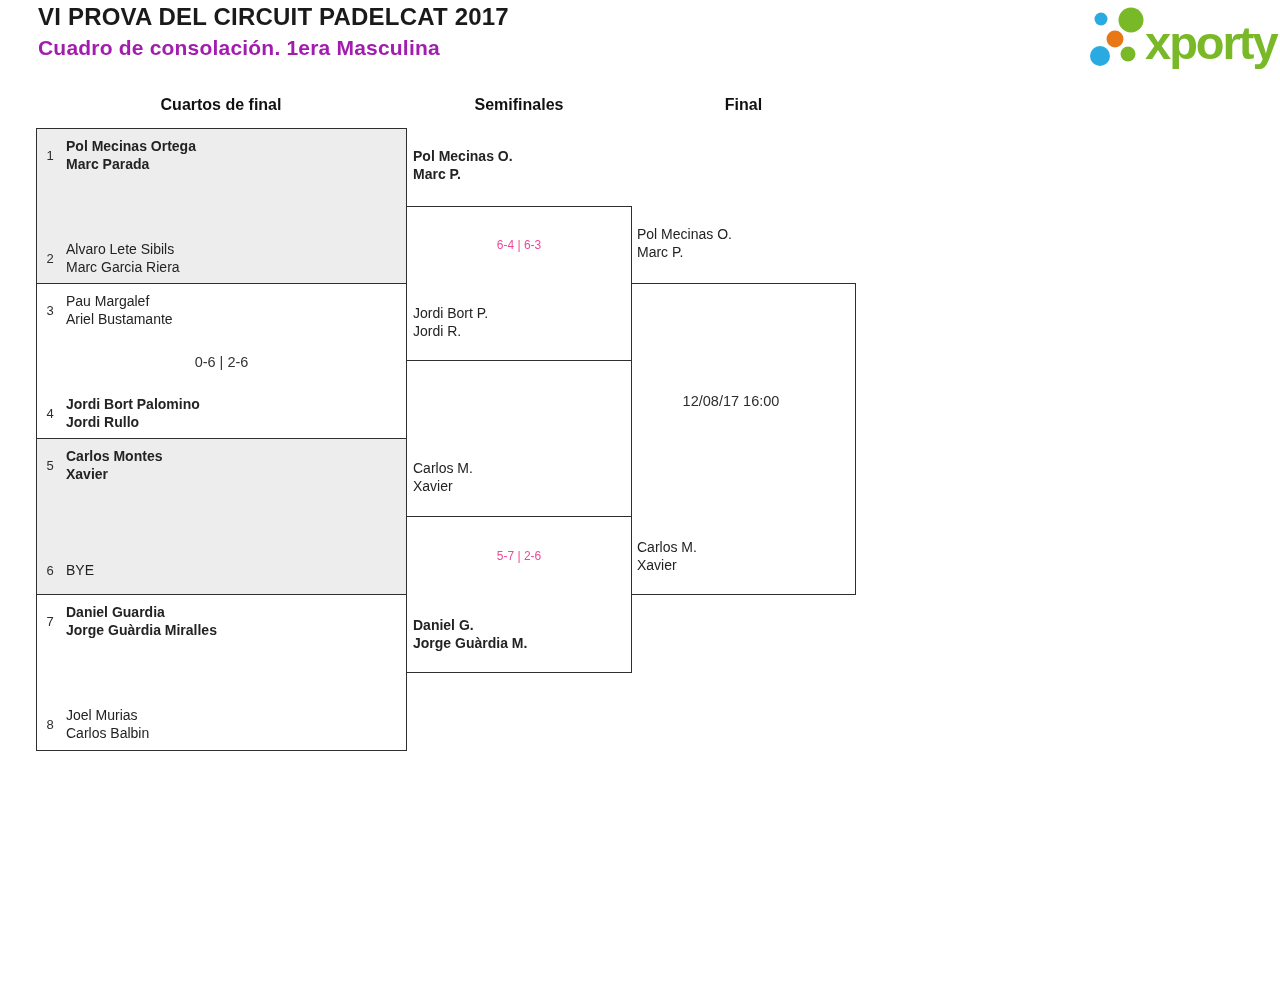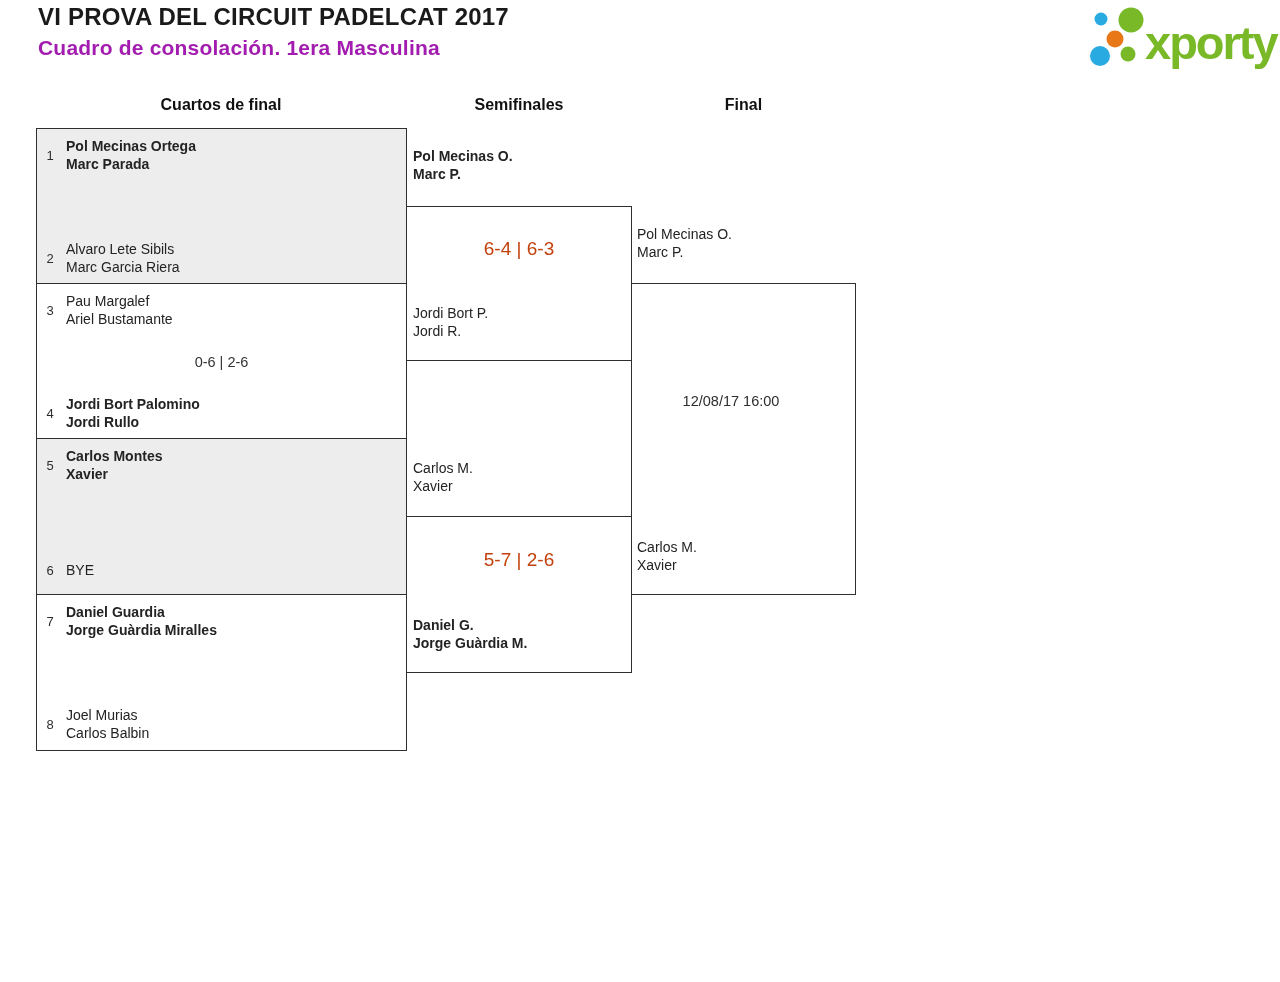--- a/index.html
+++ b/index.html
@@ -38,21 +38,21 @@
   .qf .team { position:absolute; left:8px; }
   .qf .team.top { top:8px; }
   .qf .team.bottom { top:111px; }
   .qf .team.bottom.single { top:122px; }
   .score { position:absolute; left:0; width:100%; text-align:center; font-size:14.5px; color:#333; }
   .qf .score { top:70px; }
 
   
   .flabel { position:absolute; font-size:14px; line-height:18px; color:#232323; }
   .flabel.bold { font-weight:700; }
-  .fscore { position:absolute; text-align:center; font-size:19px; color:#c2410c; }
+  .fscore { position:absolute; text-align:center; font-size:12px; color:#ec4899; }
   .sf1-top { left:377px; top:147px; }
   .sf1-score { left:370px; top:238px; width:226px; }
   .sf1-bottom { left:377px; top:304px; }
   .sf2-top { left:377px; top:459px; }
   .sf2-score { left:370px; top:549px; width:226px; }
   .sf2-bottom { left:377px; top:616px; }
   .final-top { left:601px; top:225px; }
   .final-date { left:595px; top:393px; width:200px; font-size:14.5px; color:#2e2e2e; }
   .final-bottom { left:601px; top:538px; }
 </style>

